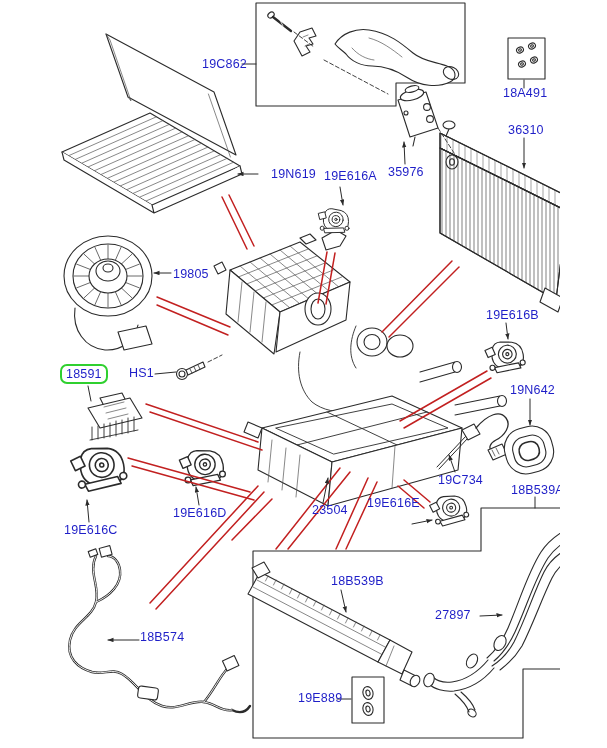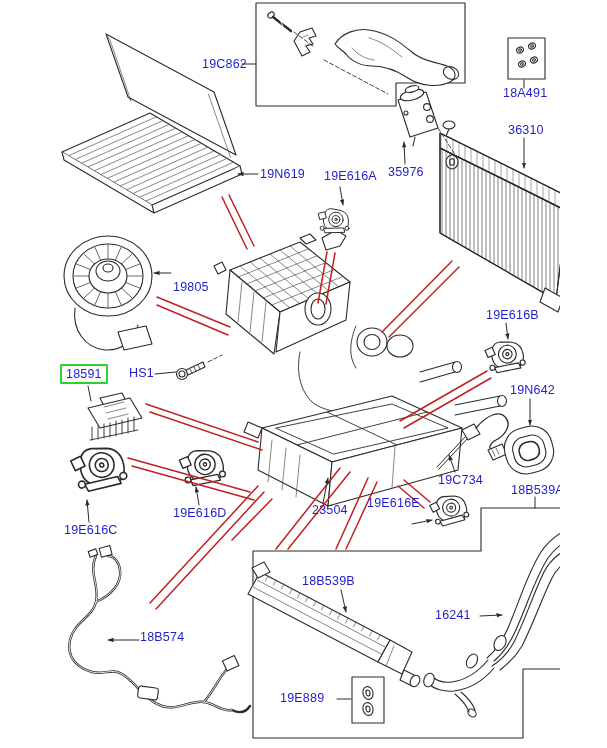--- a/index.html
+++ b/index.html
@@ -1,33 +1,33 @@
 <!DOCTYPE html>
 <html><head>
 <meta charset="utf-8">
 <style>
   html,body{margin:0;padding:0;background:#ffffff;}
   .stage{position:relative;width:560px;height:748px;background:#fff;overflow:hidden;
          font-family:Liberation Sans, sans-serif;}
   .art{position:absolute;left:0;top:0;}
   .plabel{position:absolute;font-size:12.5px;line-height:14px;color:#1f1fc8;
           white-space:nowrap;letter-spacing:0.2px;cursor:pointer;}
-  .plabel.hl{border:2.5px solid #2fd02f;padding:1px 4px;background:#fff;border-radius:1px;}
+  .plabel.hl{border:2.5px solid #2fd02f;padding:1px 4px;background:#fff;border-radius:7px;}
   
-  .L19C862{left:202px;top:57px}   .L19N619{left:260px;top:167px}
+  .L19C862{left:202px;top:57px}   .L19N619{left:271px;top:167px}
   .L19E616A{left:324px;top:169px} .L19849{left:388px;top:165px}
   .L18A491{left:503px;top:86px}   .L19860{left:508px;top:123px}
-  .L19805{left:173px;top:280px}   .L18591{left:60px;top:364px}
+  .L19805{left:173px;top:267px}   .L18591{left:60px;top:364px}
   .LHS1{left:129px;top:366px}     .L19E616B{left:486px;top:308px}
   .L19N642{left:510px;top:383px}  .L19C734{left:438px;top:473px}
   .L18B539A{left:511px;top:483px} .L18478{left:312px;top:503px}
   .L19E616E{left:367px;top:496px} .L19E616C{left:64px;top:523px}
   .L19E616D{left:173px;top:506px} .L18B574{left:140px;top:630px}
-  .L18663{left:435px;top:608px}   .L18B539B{left:302px;top:574px}
-  .L19E889{left:280px;top:691px}
+  .L18663{left:435px;top:608px}   .L18B539B{left:331px;top:574px}
+  .L19E889{left:298px;top:691px}
 </style>
 </head>
 <body>
 
 <div class="stage">
 
 <svg class="art" width="607" height="748" viewBox="0 0 607 748" stroke="#2b2b2b" fill="none" stroke-width="1.1" stroke-linecap="round" stroke-linejoin="round">
   <defs>
     <marker id="ah" markerWidth="7" markerHeight="6" refX="5.5" refY="2.2" orient="auto">
       <path d="M0,0 L6,2.2 L0,4.4 Z" fill="#2b2b2b" stroke="none"></path>
@@ -386,17 +386,17 @@
 <span class="plabel LHS1">HS1</span>
 <span class="plabel L19E616B">19E616B</span>
 <span class="plabel L19N642">19N642</span>
 <span class="plabel L19C734">19C734</span>
 <span class="plabel L18B539A">18B539A</span>
 <span class="plabel L18478">23504</span>
 <span class="plabel L19E616E">19E616E</span>
 <span class="plabel L19E616C">19E616C</span>
 <span class="plabel L19E616D">19E616D</span>
 <span class="plabel L18B574">18B574</span>
-<span class="plabel L18663">16241</span>
+<span class="plabel L18663">27897</span>
 <span class="plabel L18B539B">18B539B</span>
 <span class="plabel L19E889">19E889</span>
 
 </div>
 
 </body></html>

